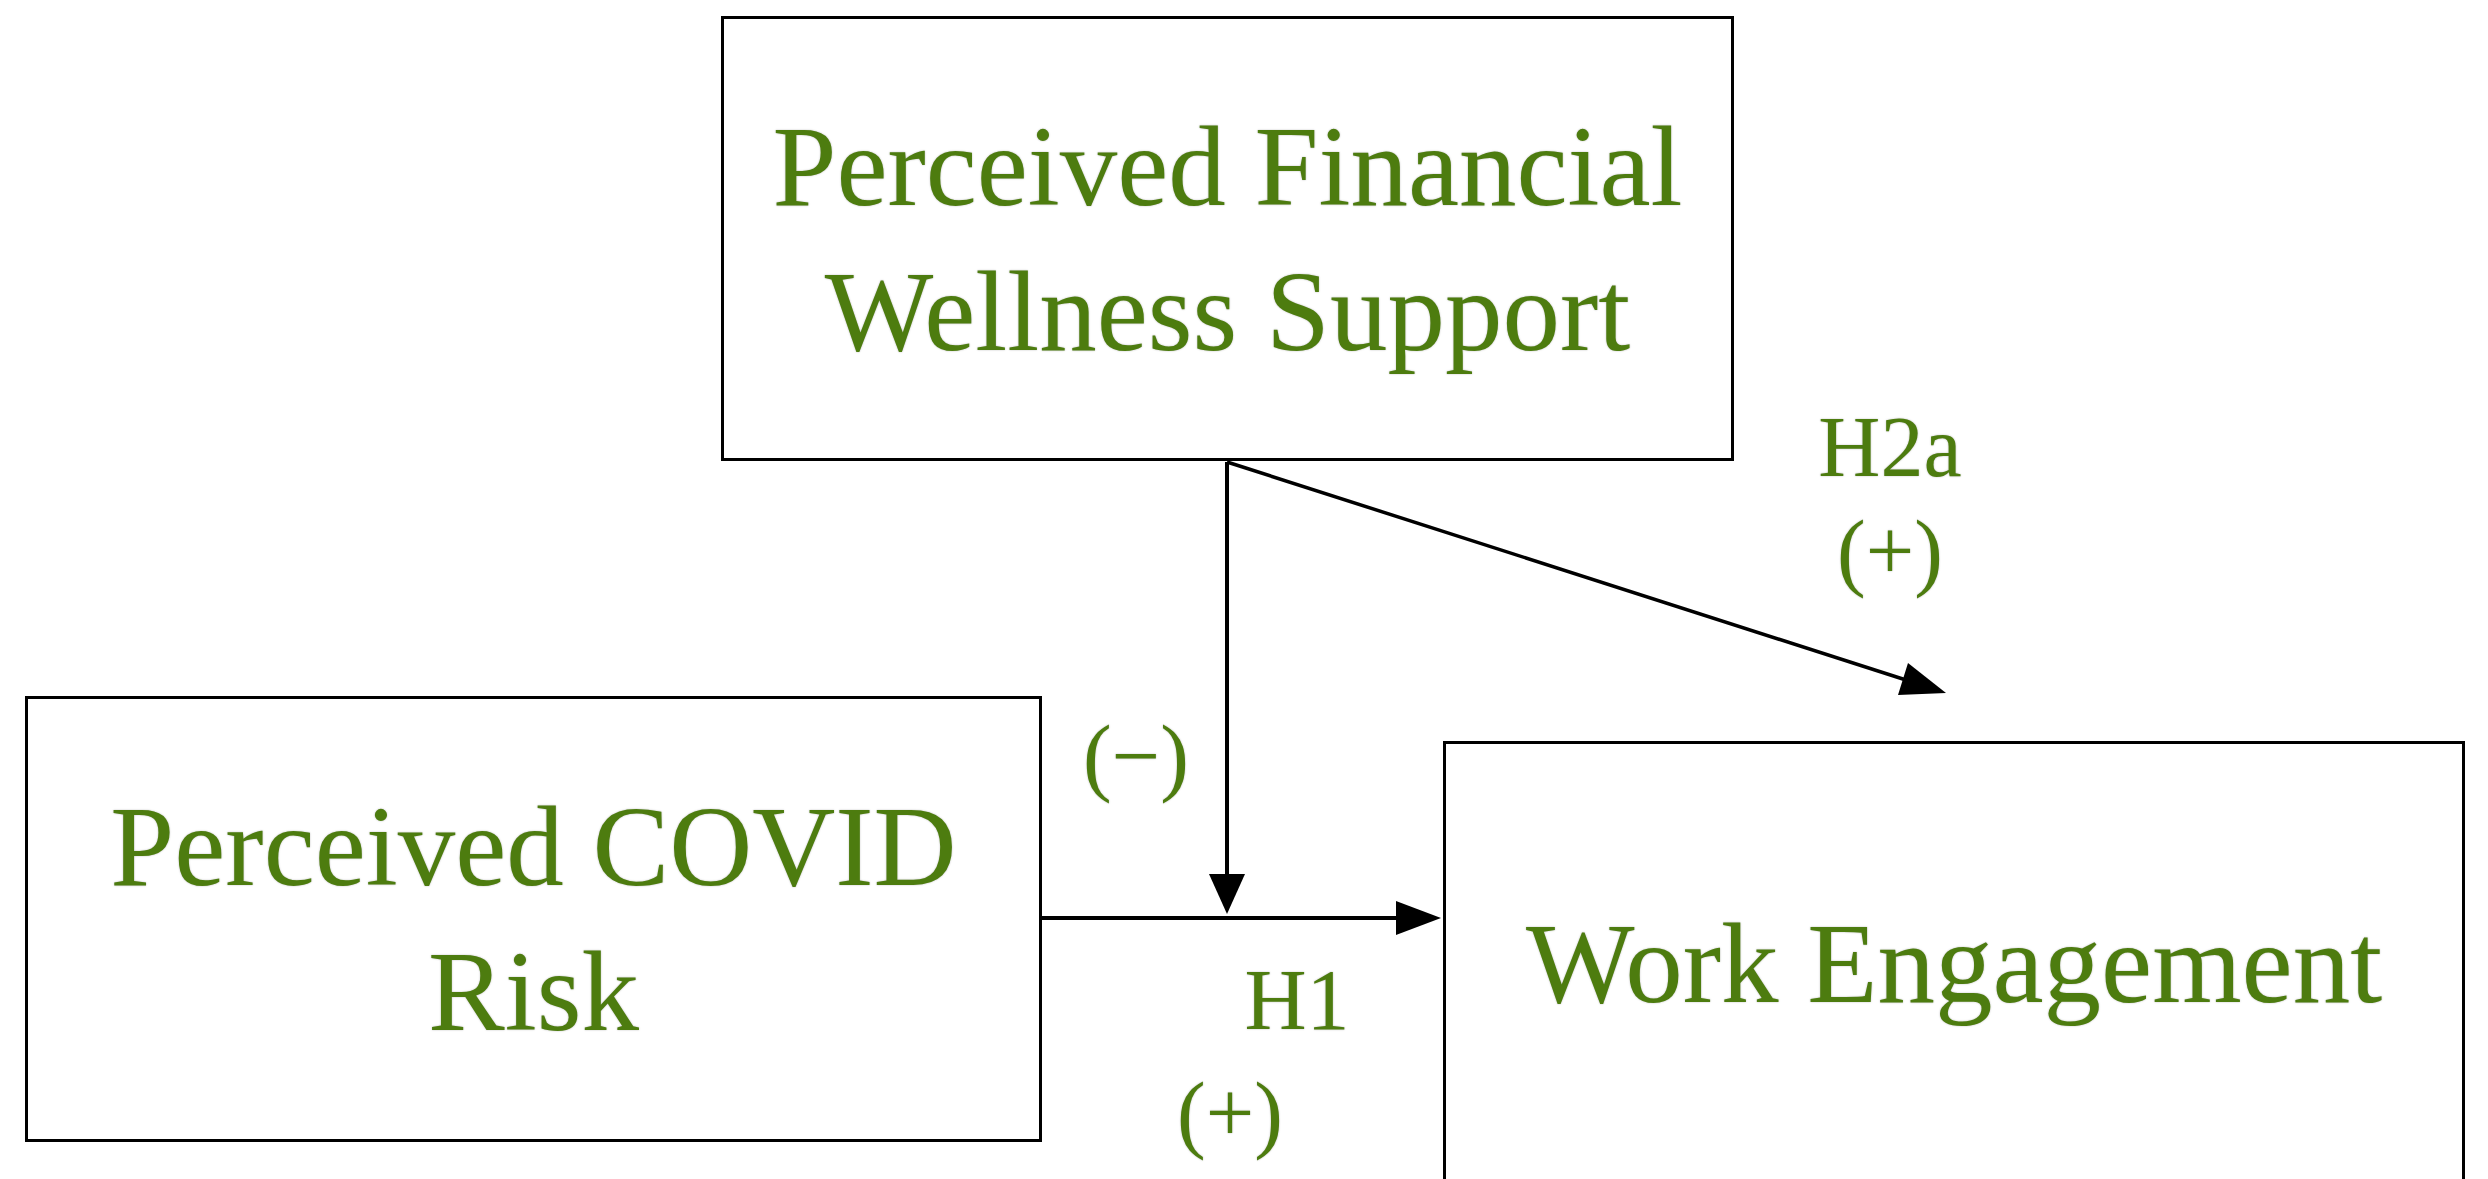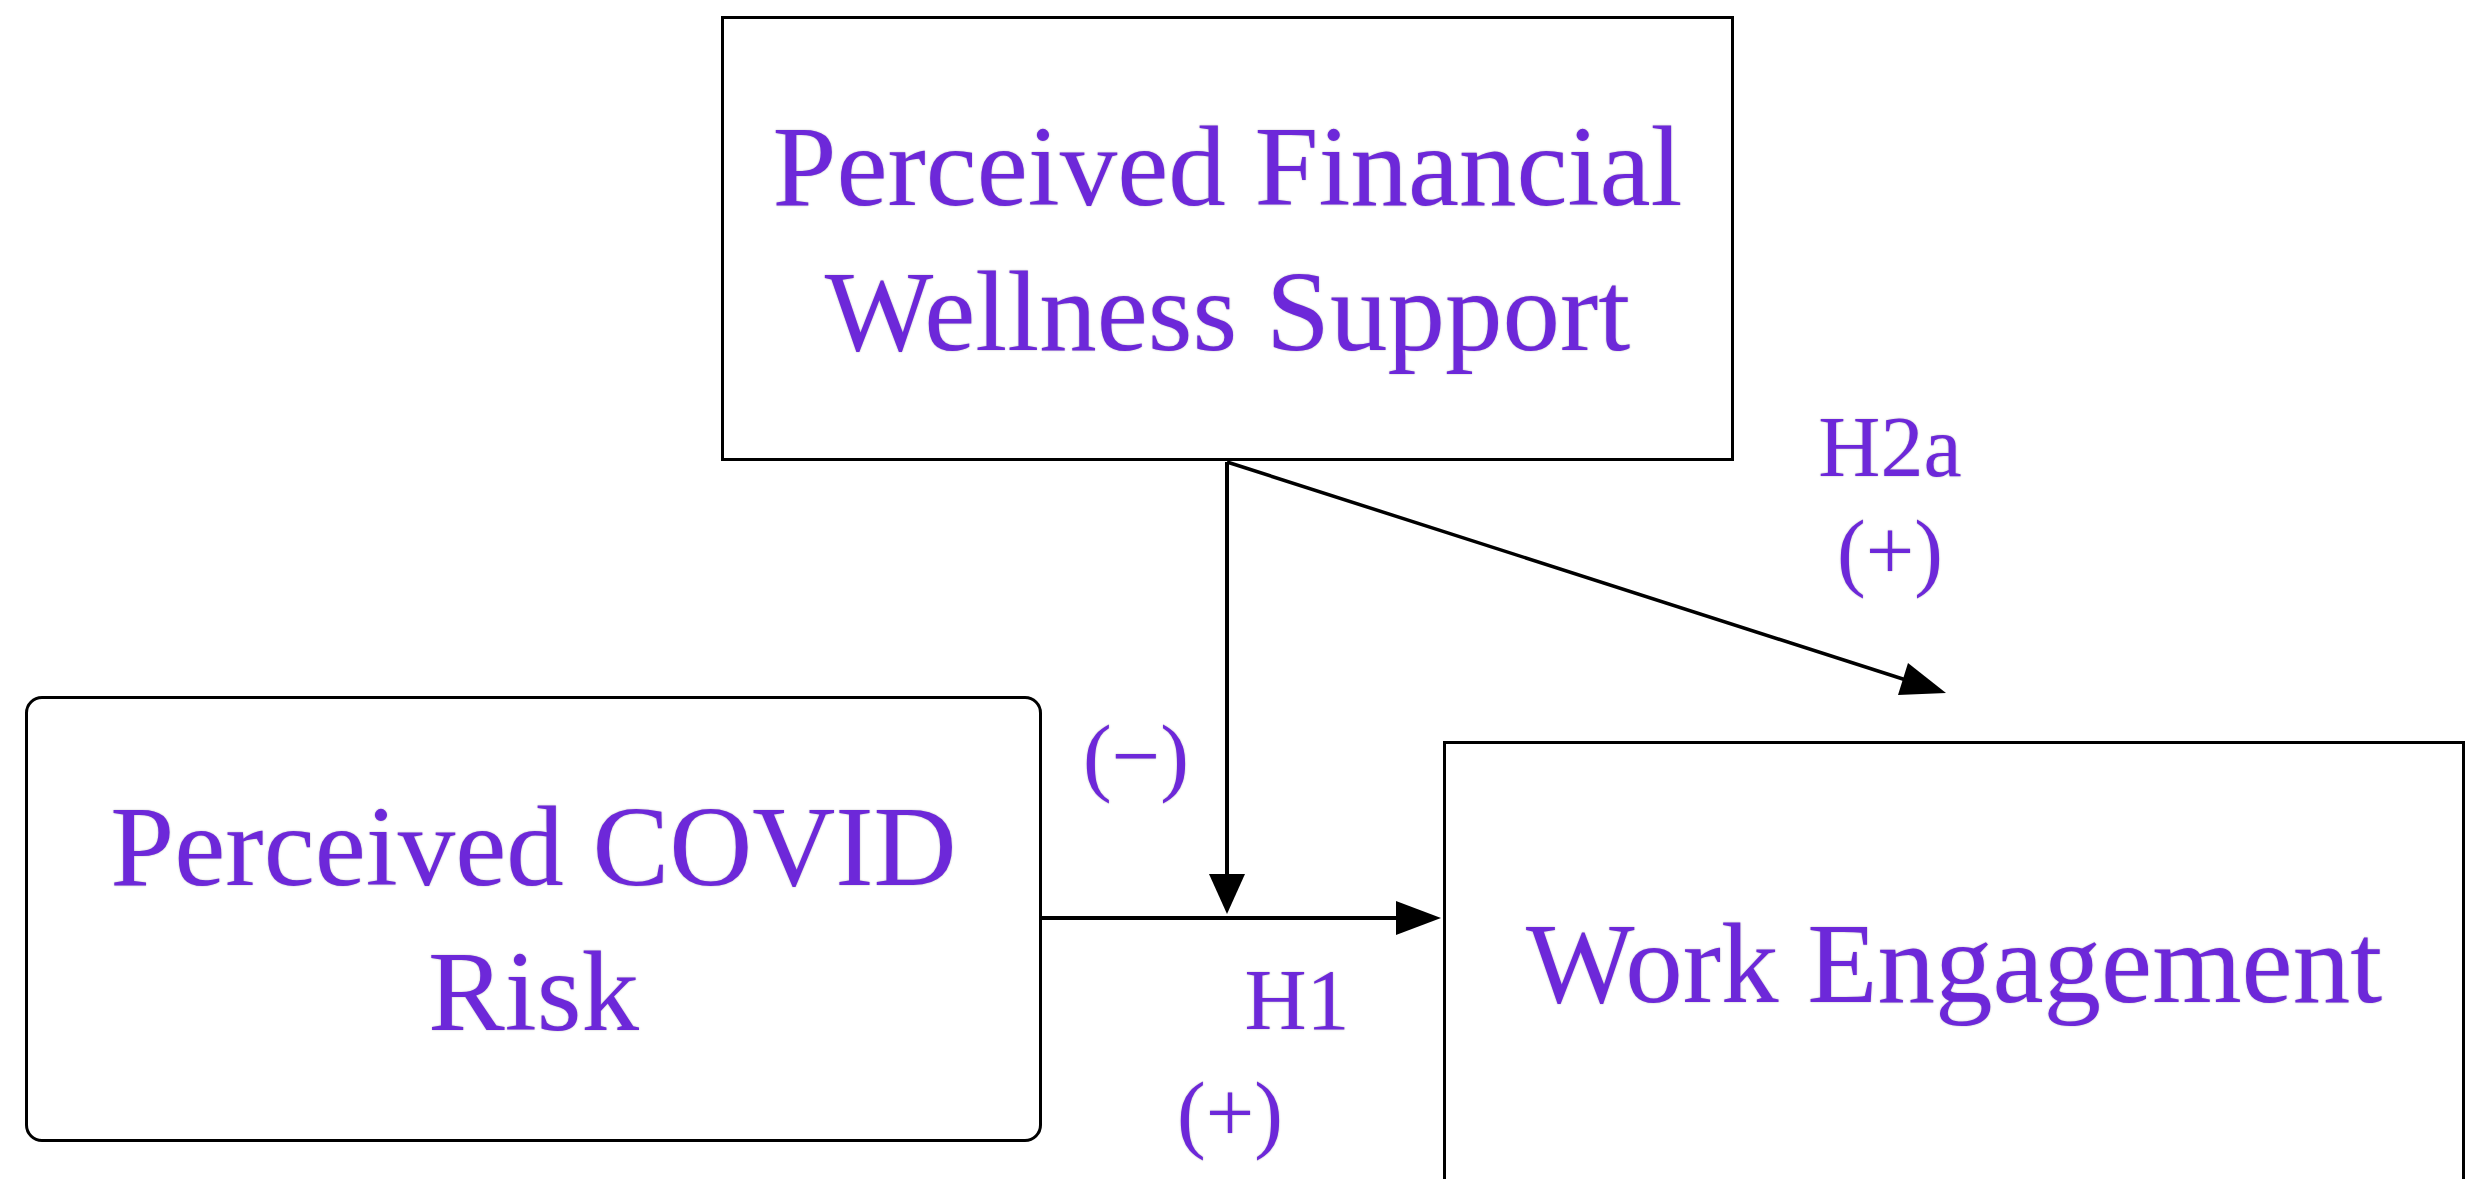--- a/index.html
+++ b/index.html
@@ -6,21 +6,21 @@
     margin: 0;
     padding: 0;
     background: #ffffff;
   }
   #canvas {
     position: relative;
     width: 2488px;
     height: 1179px;
     background: #ffffff;
     font-family: "Liberation Serif", "DejaVu Serif", serif;
-    color: #6d28d9;
+    color: #4d7c0f;
     overflow: hidden;
   }
   #arrows {
     position: absolute;
     left: 0;
     top: 0;
     width: 2488px;
     height: 1179px;
   }
   .box {
@@ -35,21 +35,21 @@
     text-align: center;
   }
   .box-line {
     display: block;
     font-size: 115px;
     line-height: 145px;
     white-space: nowrap;
     text-shadow: 0 0 2px rgba(0,0,0,0.28);
   }
   #box-financial { left: 721px; top: 16px;  width: 1013px; height: 445px; }
-  #box-covid     { left: 25px;  top: 696px; width: 1017px; height: 446px; border-radius: 17px; }
+  #box-covid     { left: 25px;  top: 696px; width: 1017px; height: 446px; }
   #box-work      { left: 1443px; top: 697px; width: 1022px; height: 445px; margin-top: 44px; }
 
   .lbl {
     position: absolute;
     transform: translate(-50%, -50%);
     font-size: 86px;
     line-height: 86px;
     white-space: nowrap;
     text-shadow: 0 0 2px rgba(0,0,0,0.28);
   }

